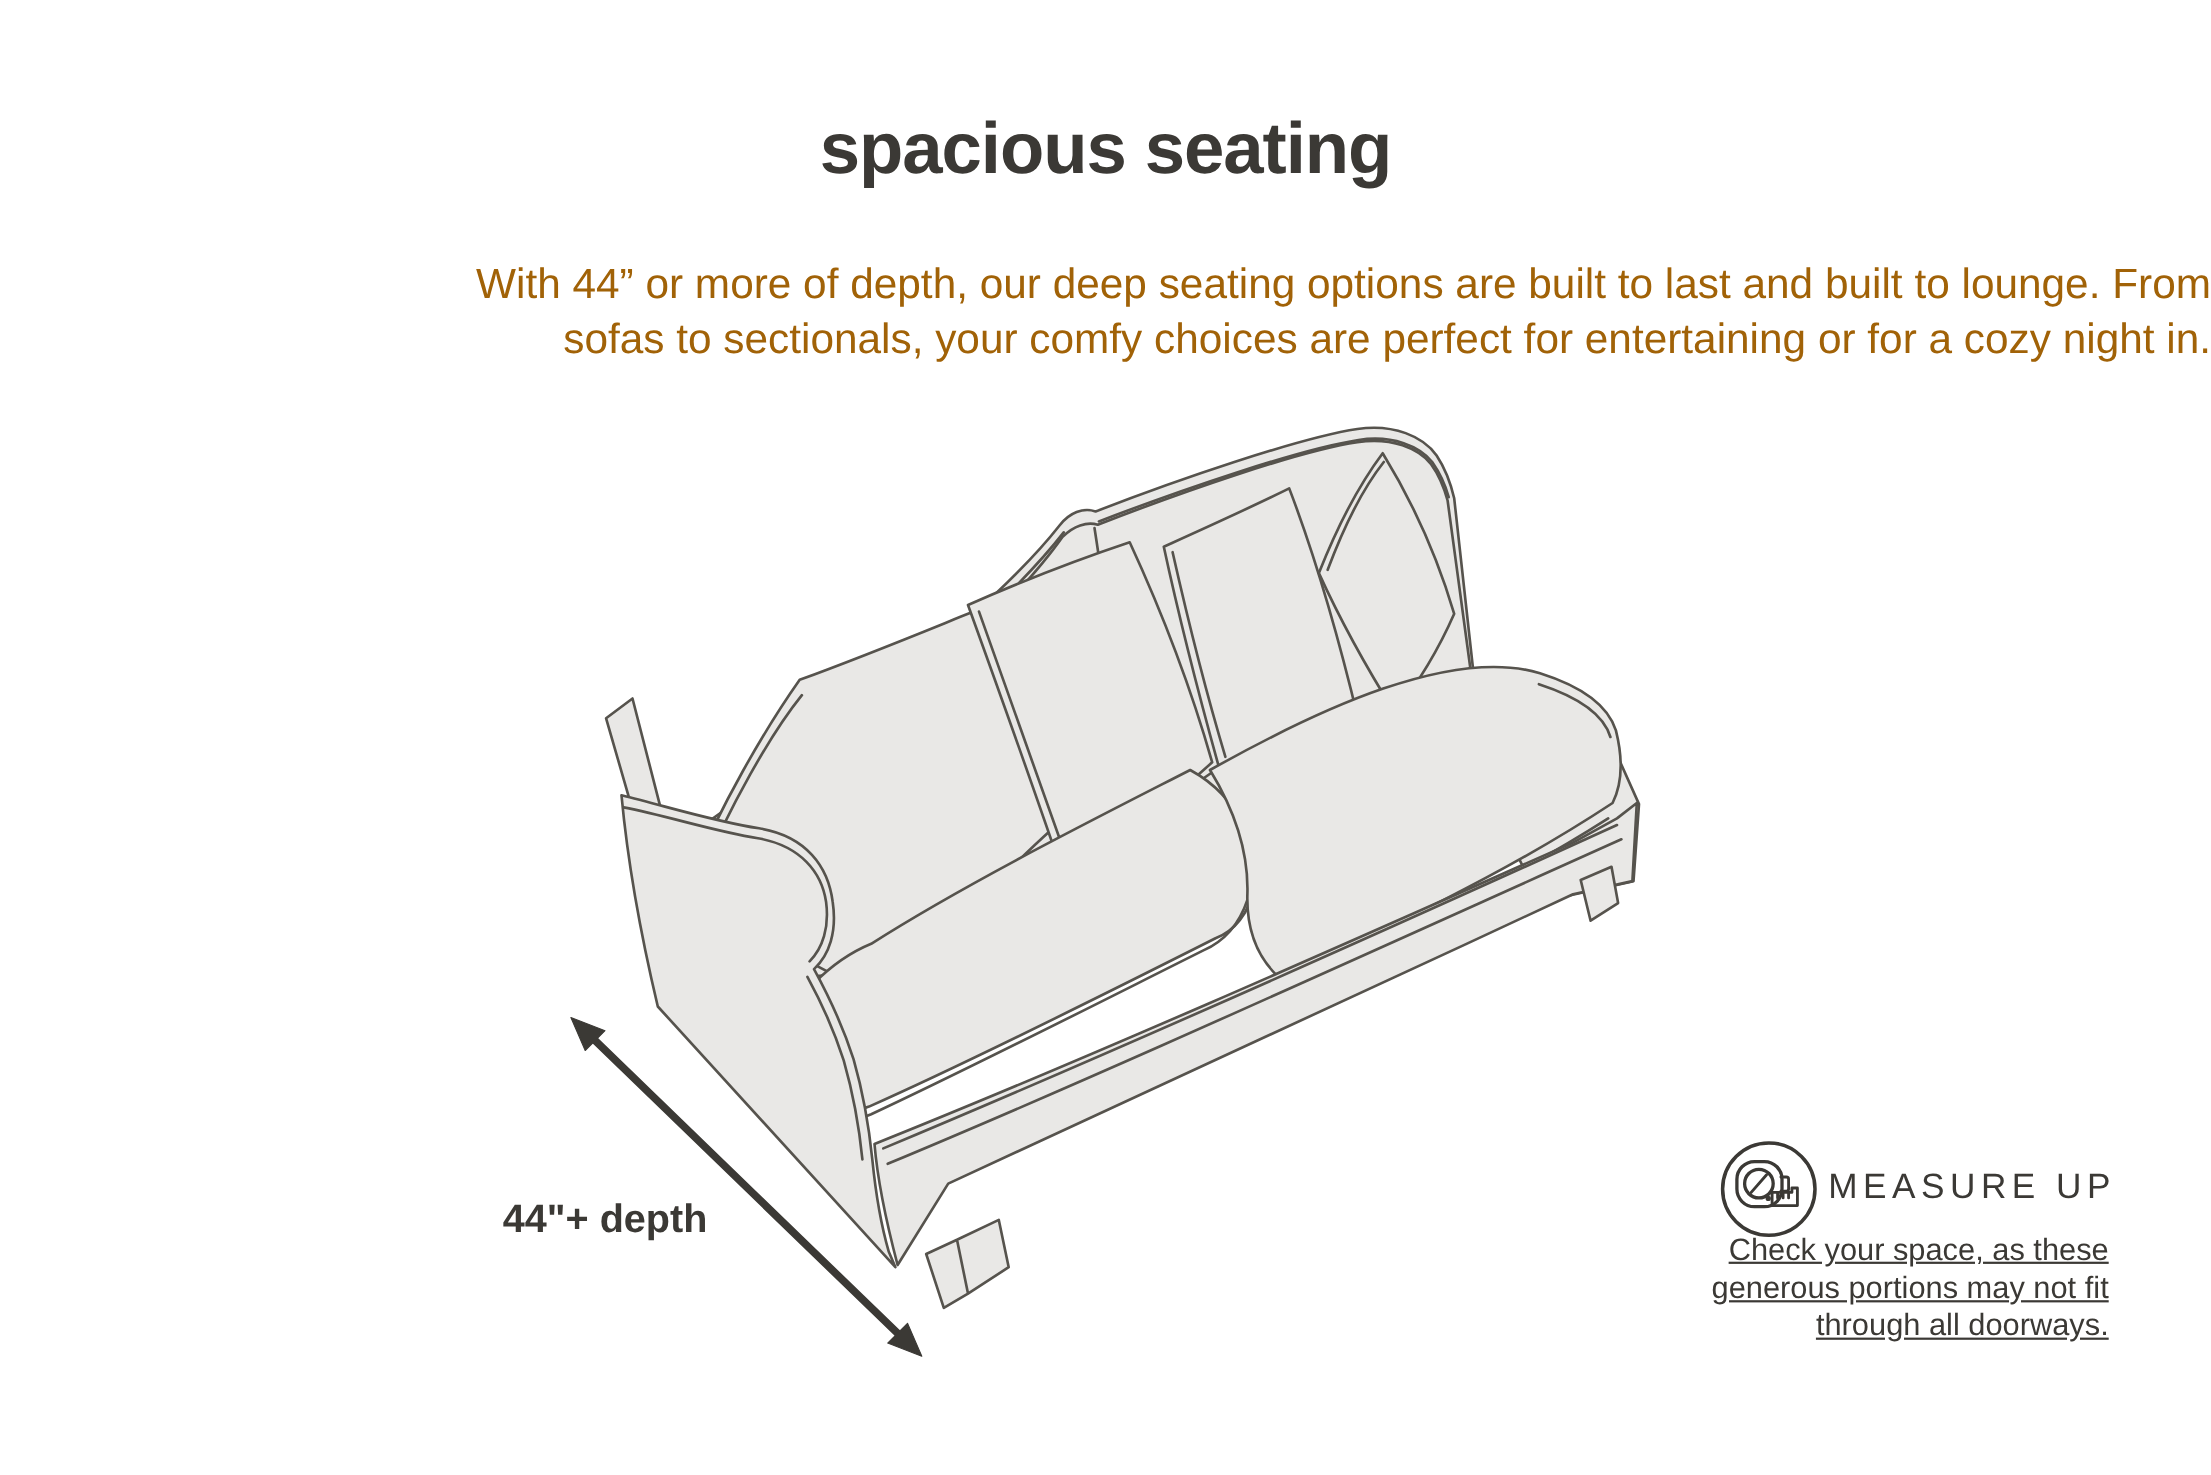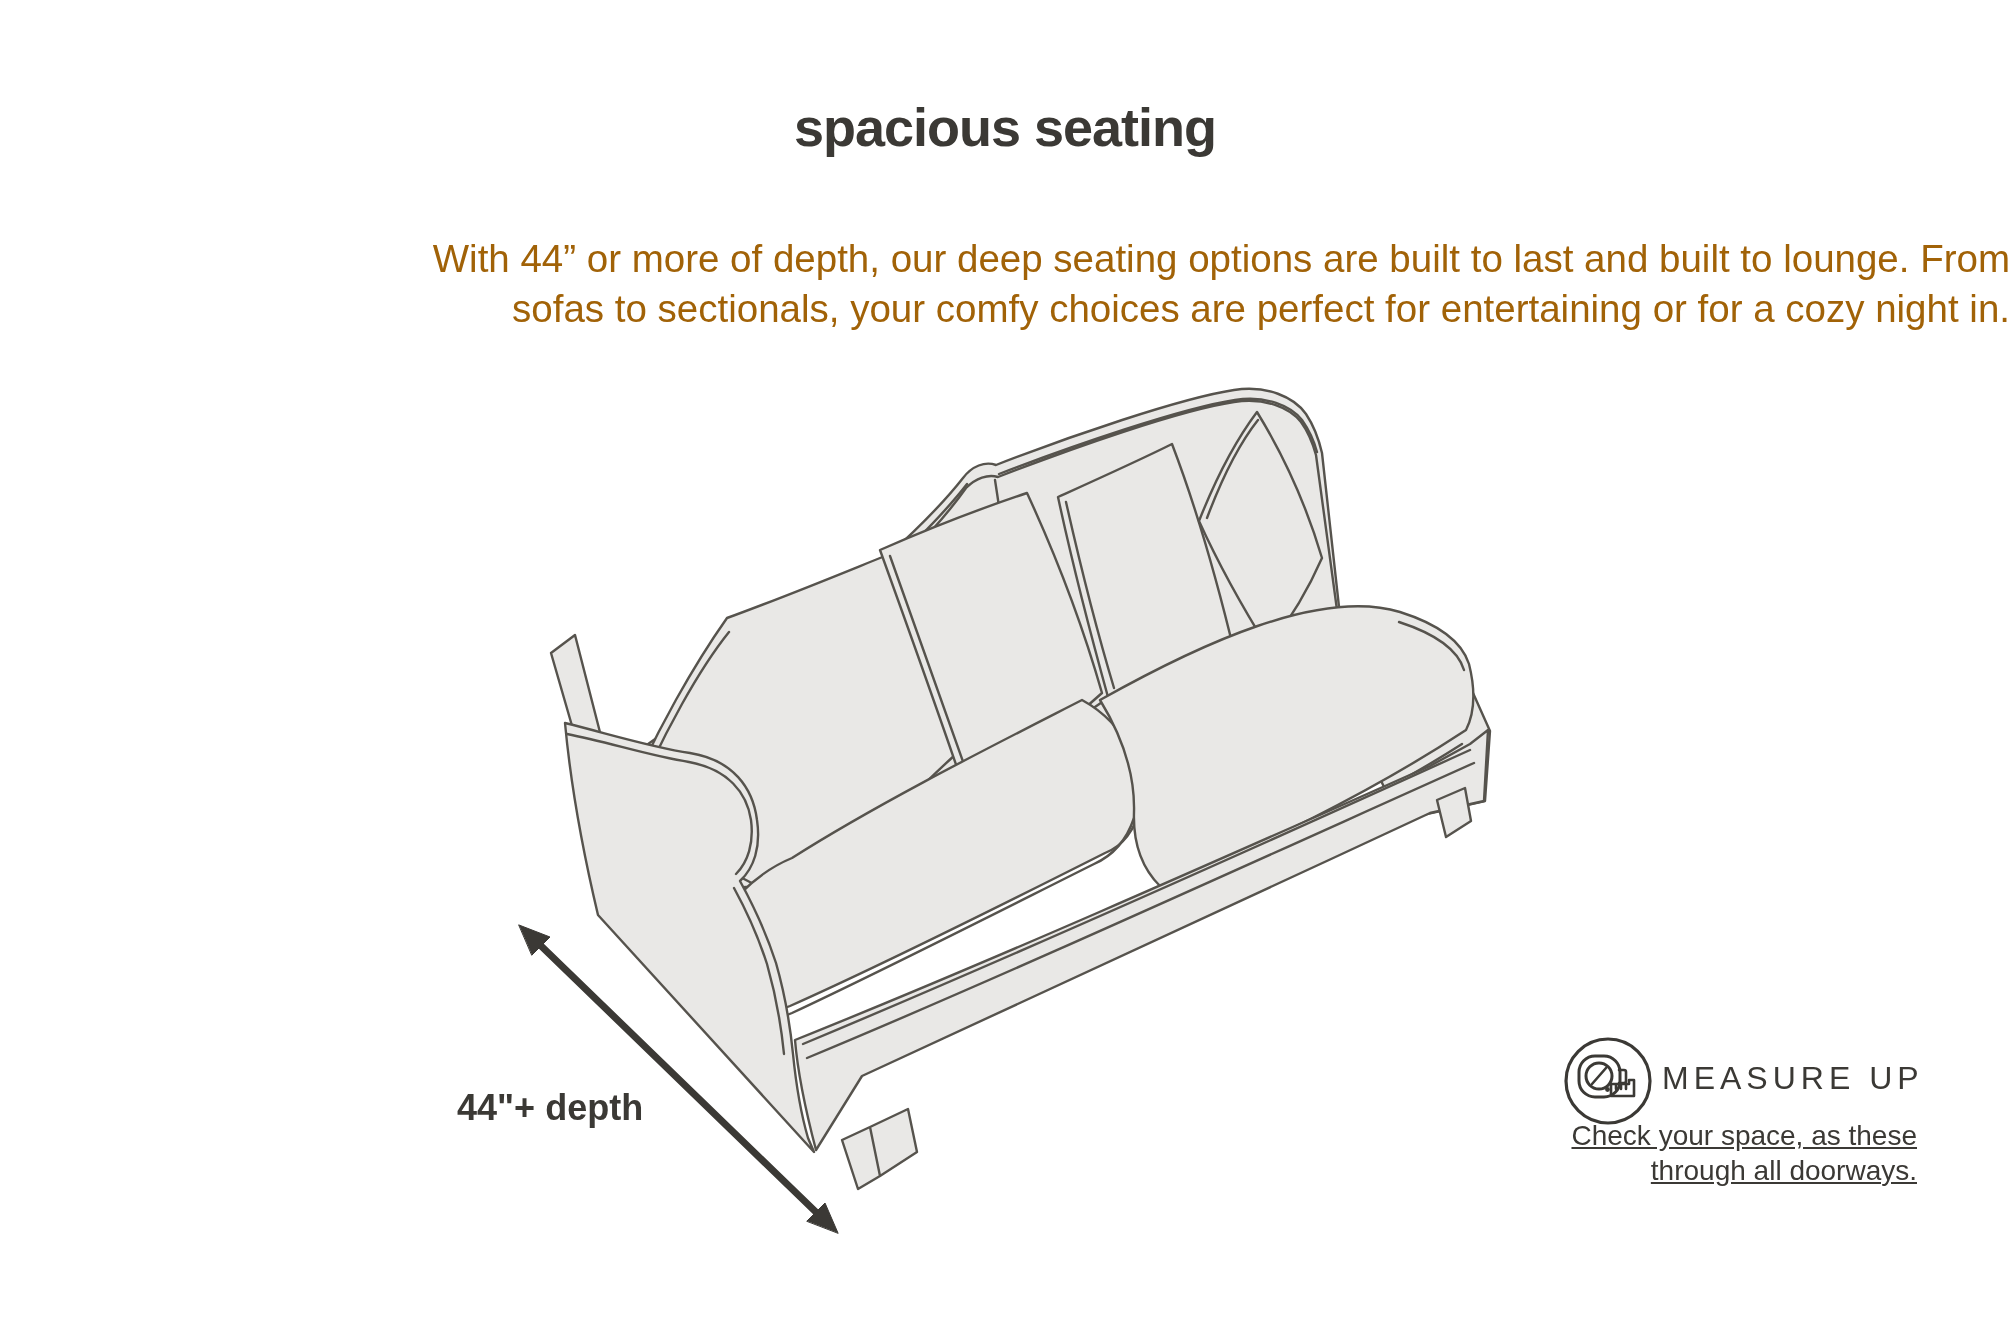--- a/index.html
+++ b/index.html
@@ -7,21 +7,21 @@
     position:relative;
     width:2010px;height:1341px;
     background:#ffffff;
     overflow:hidden;
     font-family:"Liberation Sans", sans-serif;
     color:#3b3935;
   }
   .page-title{
     position:absolute;top:96px;left:0;width:100%;
     text-align:center;
-    font-size:54px;font-weight:bold;letter-spacing:-1px;
+    font-size:66px;font-weight:bold;letter-spacing:-1px;
     color:#3b3935;
   }
   .intro{
     position:absolute;top:234px;left:0;width:100%;
     text-align:right;
     font-size:38.5px;line-height:50px;
     color:#a16207;
   }
   .dim-label{
     position:absolute;left:457px;top:1087px;
@@ -147,16 +147,17 @@
     <line x1="31" y1="50" x2="45" y2="34" stroke-width="2.6"></line>
     <path stroke-width="2.6" d="M58,36 h5 a2,2 0 0 1 2,2 v9 a2,2 0 0 1 -2,2 h-5"></path>
     <path stroke-width="2.6" d="M50,50 h18 v-4 h5 v16 h-23 z M55,50 v5 M60,50 v5 M65,50 v5"></path>
     <circle cx="46.5" cy="55.5" r="2.4" fill="#3b3935" stroke="none"></circle>
   </svg>
 
   <div class="measure-heading">MEASURE UP</div>
 
   <div class="measure-note">
     <div>Check your space, as these</div>
+    <div>generous portions may not fit</div>
     <div>through all doorways.</div>
   </div>
 
 </div>
 
 </body></html>

